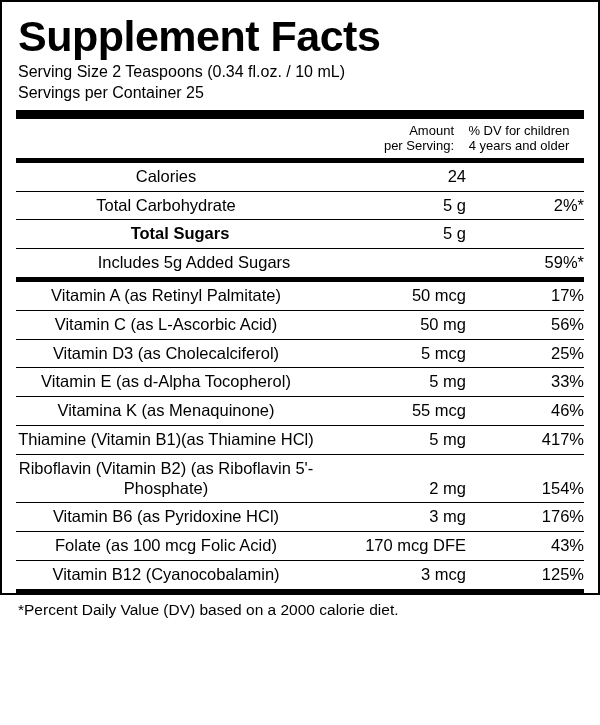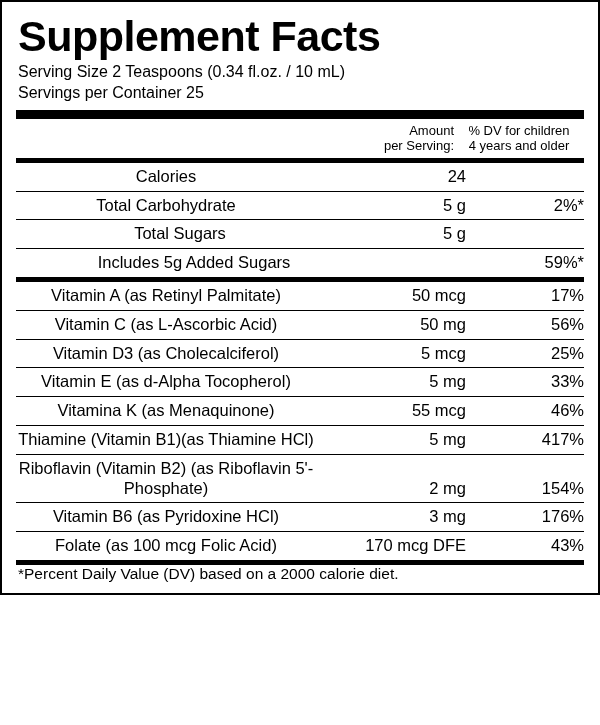--- a/index.html
+++ b/index.html
@@ -53,40 +53,41 @@
     vertical-align: bottom;
     line-height: 1.2;
   }
   td.name  { text-align: center; padding-left: 2px; }
   td.amt   { text-align: right; width: 150px; padding-right: 8px; }
   td.dv    { text-align: right; width: 118px; padding-right: 4px; }
 
   tr.bordered td {
     border-top: 1.3px solid #000;
   }
-  .indent1 { padding-left: 28px !important; }
+  .indent1 { padding-left: 28px !important; font-weight: bold; }
   .indent2 { padding-left: 56px !important; }
 
   .head-row td {
     vertical-align: bottom;
     padding-bottom: 4px;
     font-size: 13px;
     line-height: 1.2;
   }
   .head-amount {
     text-align: right;
     padding-right: 8px;
   }
   .head-dv {
     text-align: center;
     padding-left: 2px;
     width: 130px;
   }
   .footnote {
     font-size: 15.5px;
+    margin-top: 7px;
     margin-left: 2px;
   }
 </style>
 </head>
 <body>
 
 <div class="panel">
 
   <div class="title">Supplement Facts</div>
 
@@ -180,20 +181,25 @@
       <tr class="bordered">
         <td class="name">Vitamin B6 (as Pyridoxine HCl)</td>
         <td class="amt">3 mg</td>
         <td class="dv">176%</td>
       </tr>
       <tr class="bordered">
         <td class="name">Folate (as 100 mcg Folic Acid)</td>
         <td class="amt">170 mcg DFE</td>
         <td class="dv">43%</td>
       </tr>
+      <tr class="bordered">
+        <td class="name">Vitamin B12 (Cyanocobalamin)</td>
+        <td class="amt">3 mcg</td>
+        <td class="dv">125%</td>
+      </tr>
     </tbody>
   </table>
 
   <div class="rule rule-med"></div>
 
   <div class="footnote">*Percent Daily Value (DV) based on a 2000 calorie diet.</div>
 
 </div>
 
 </body></html>

